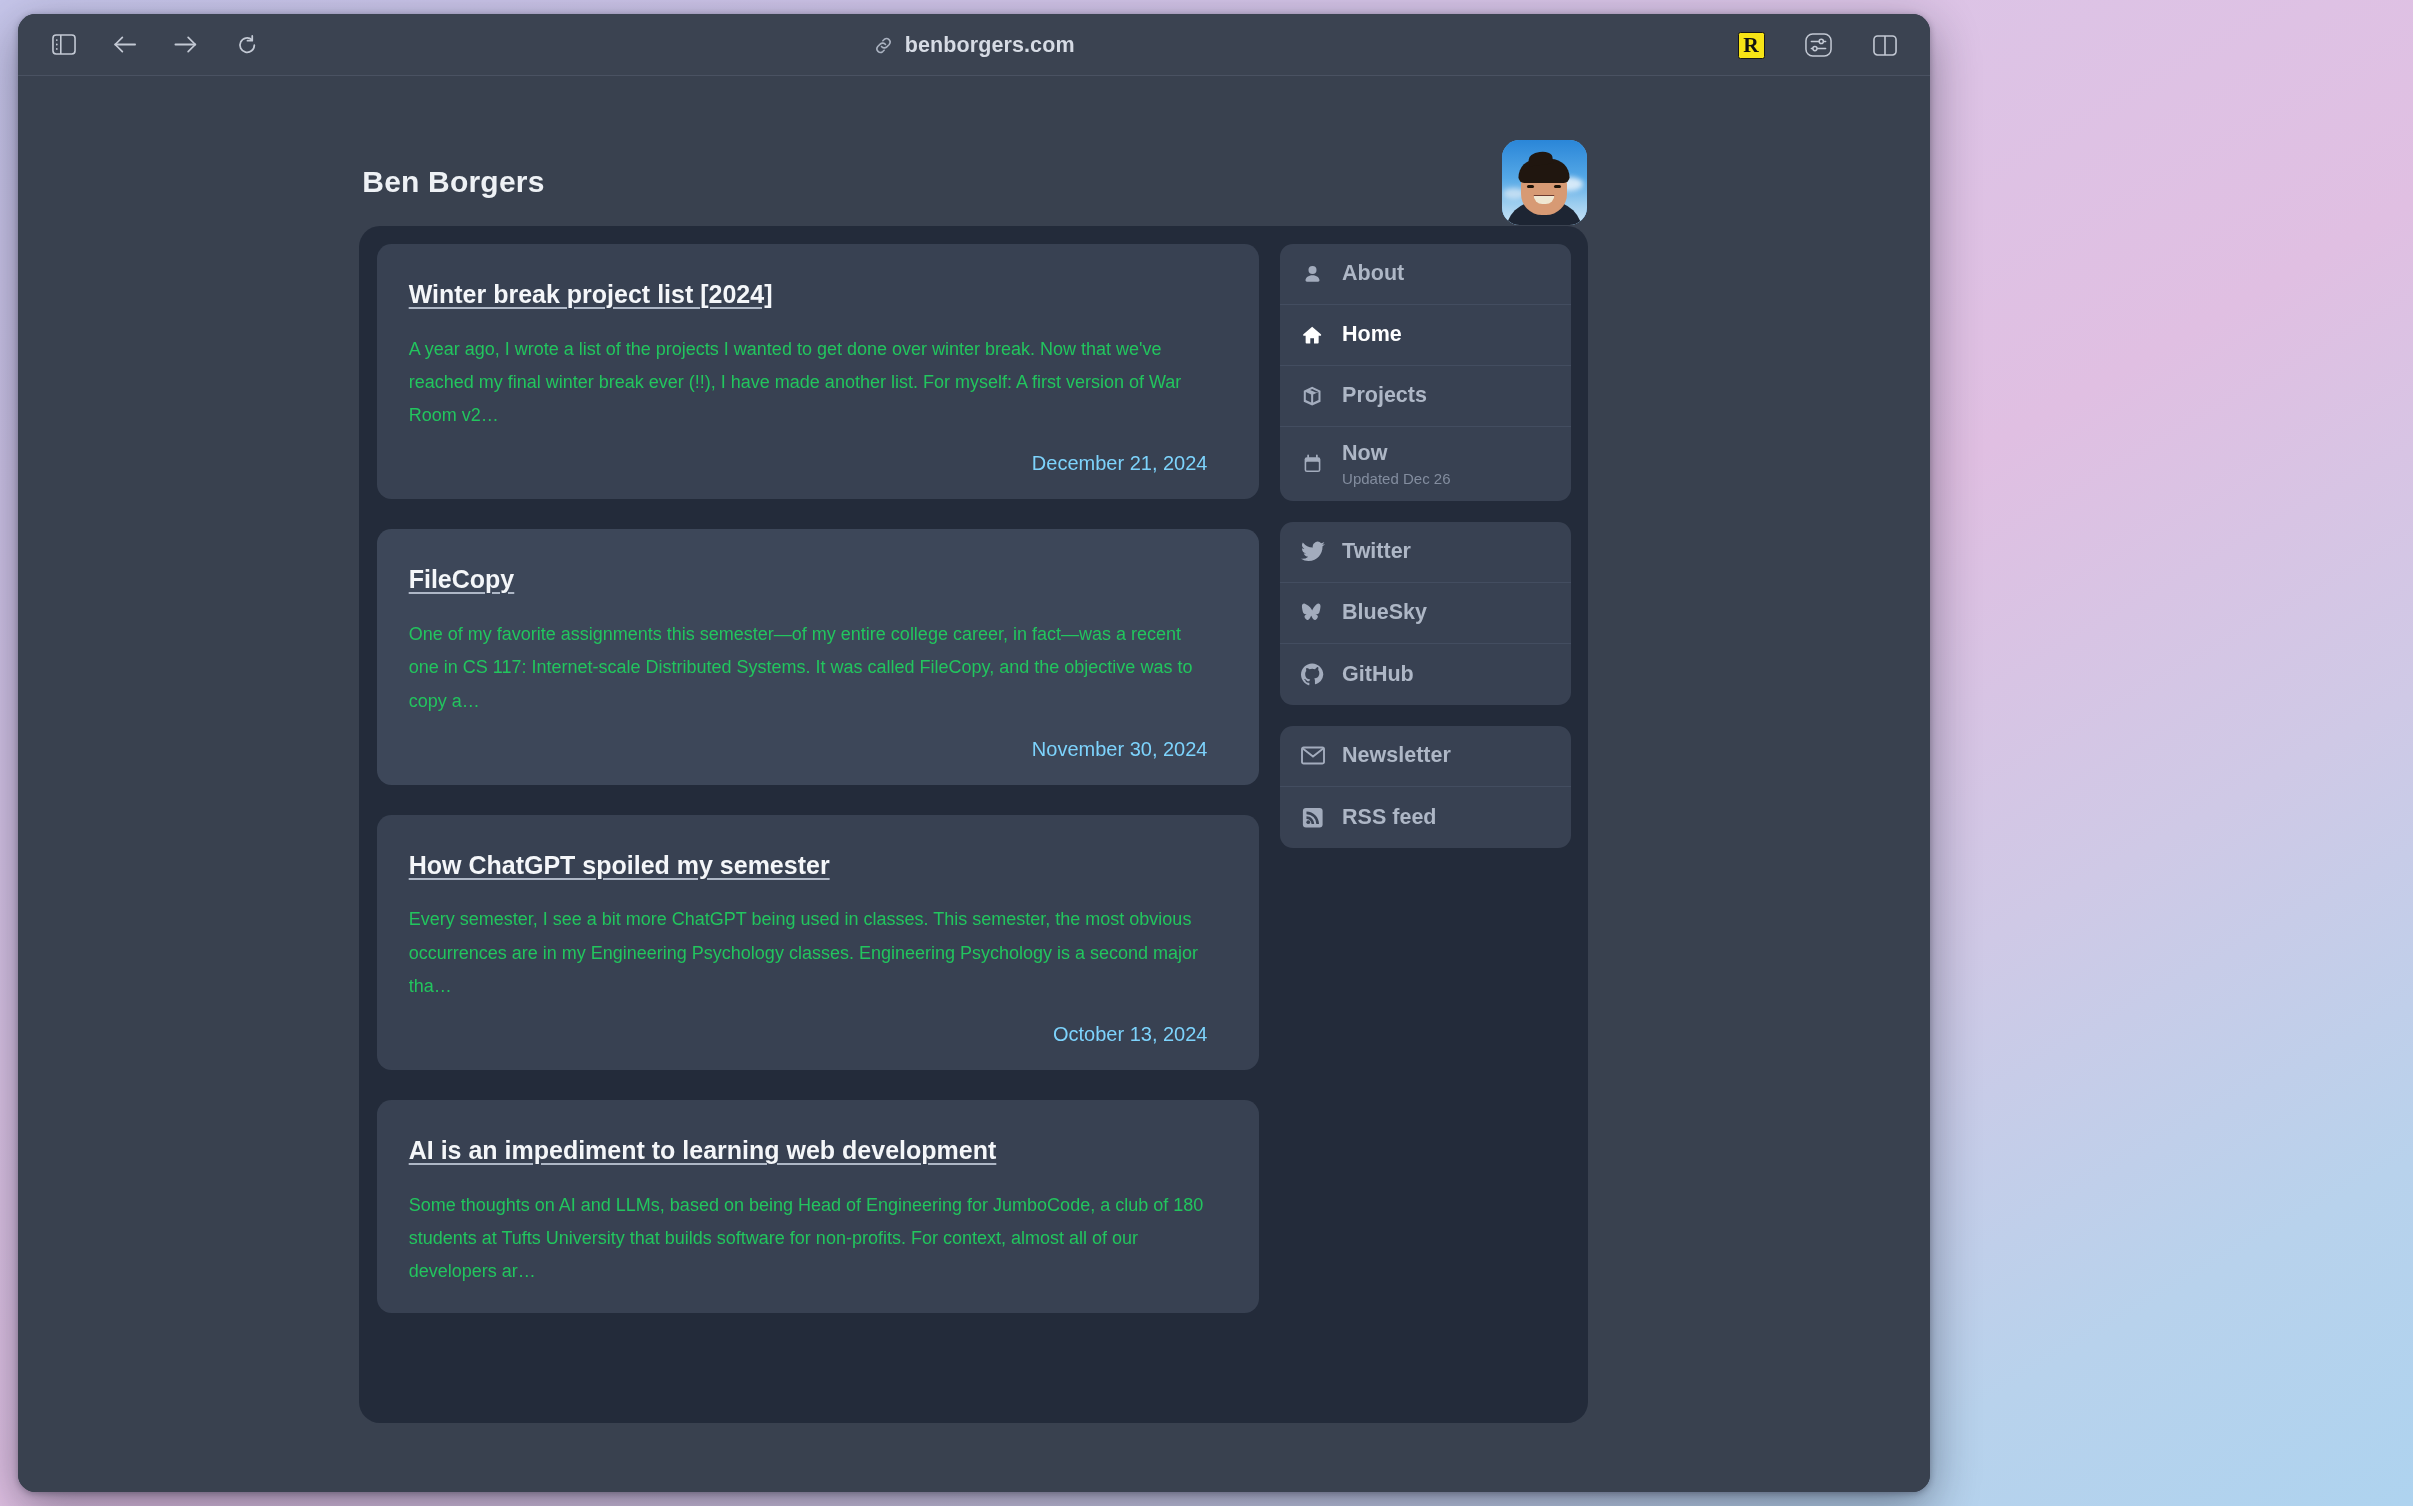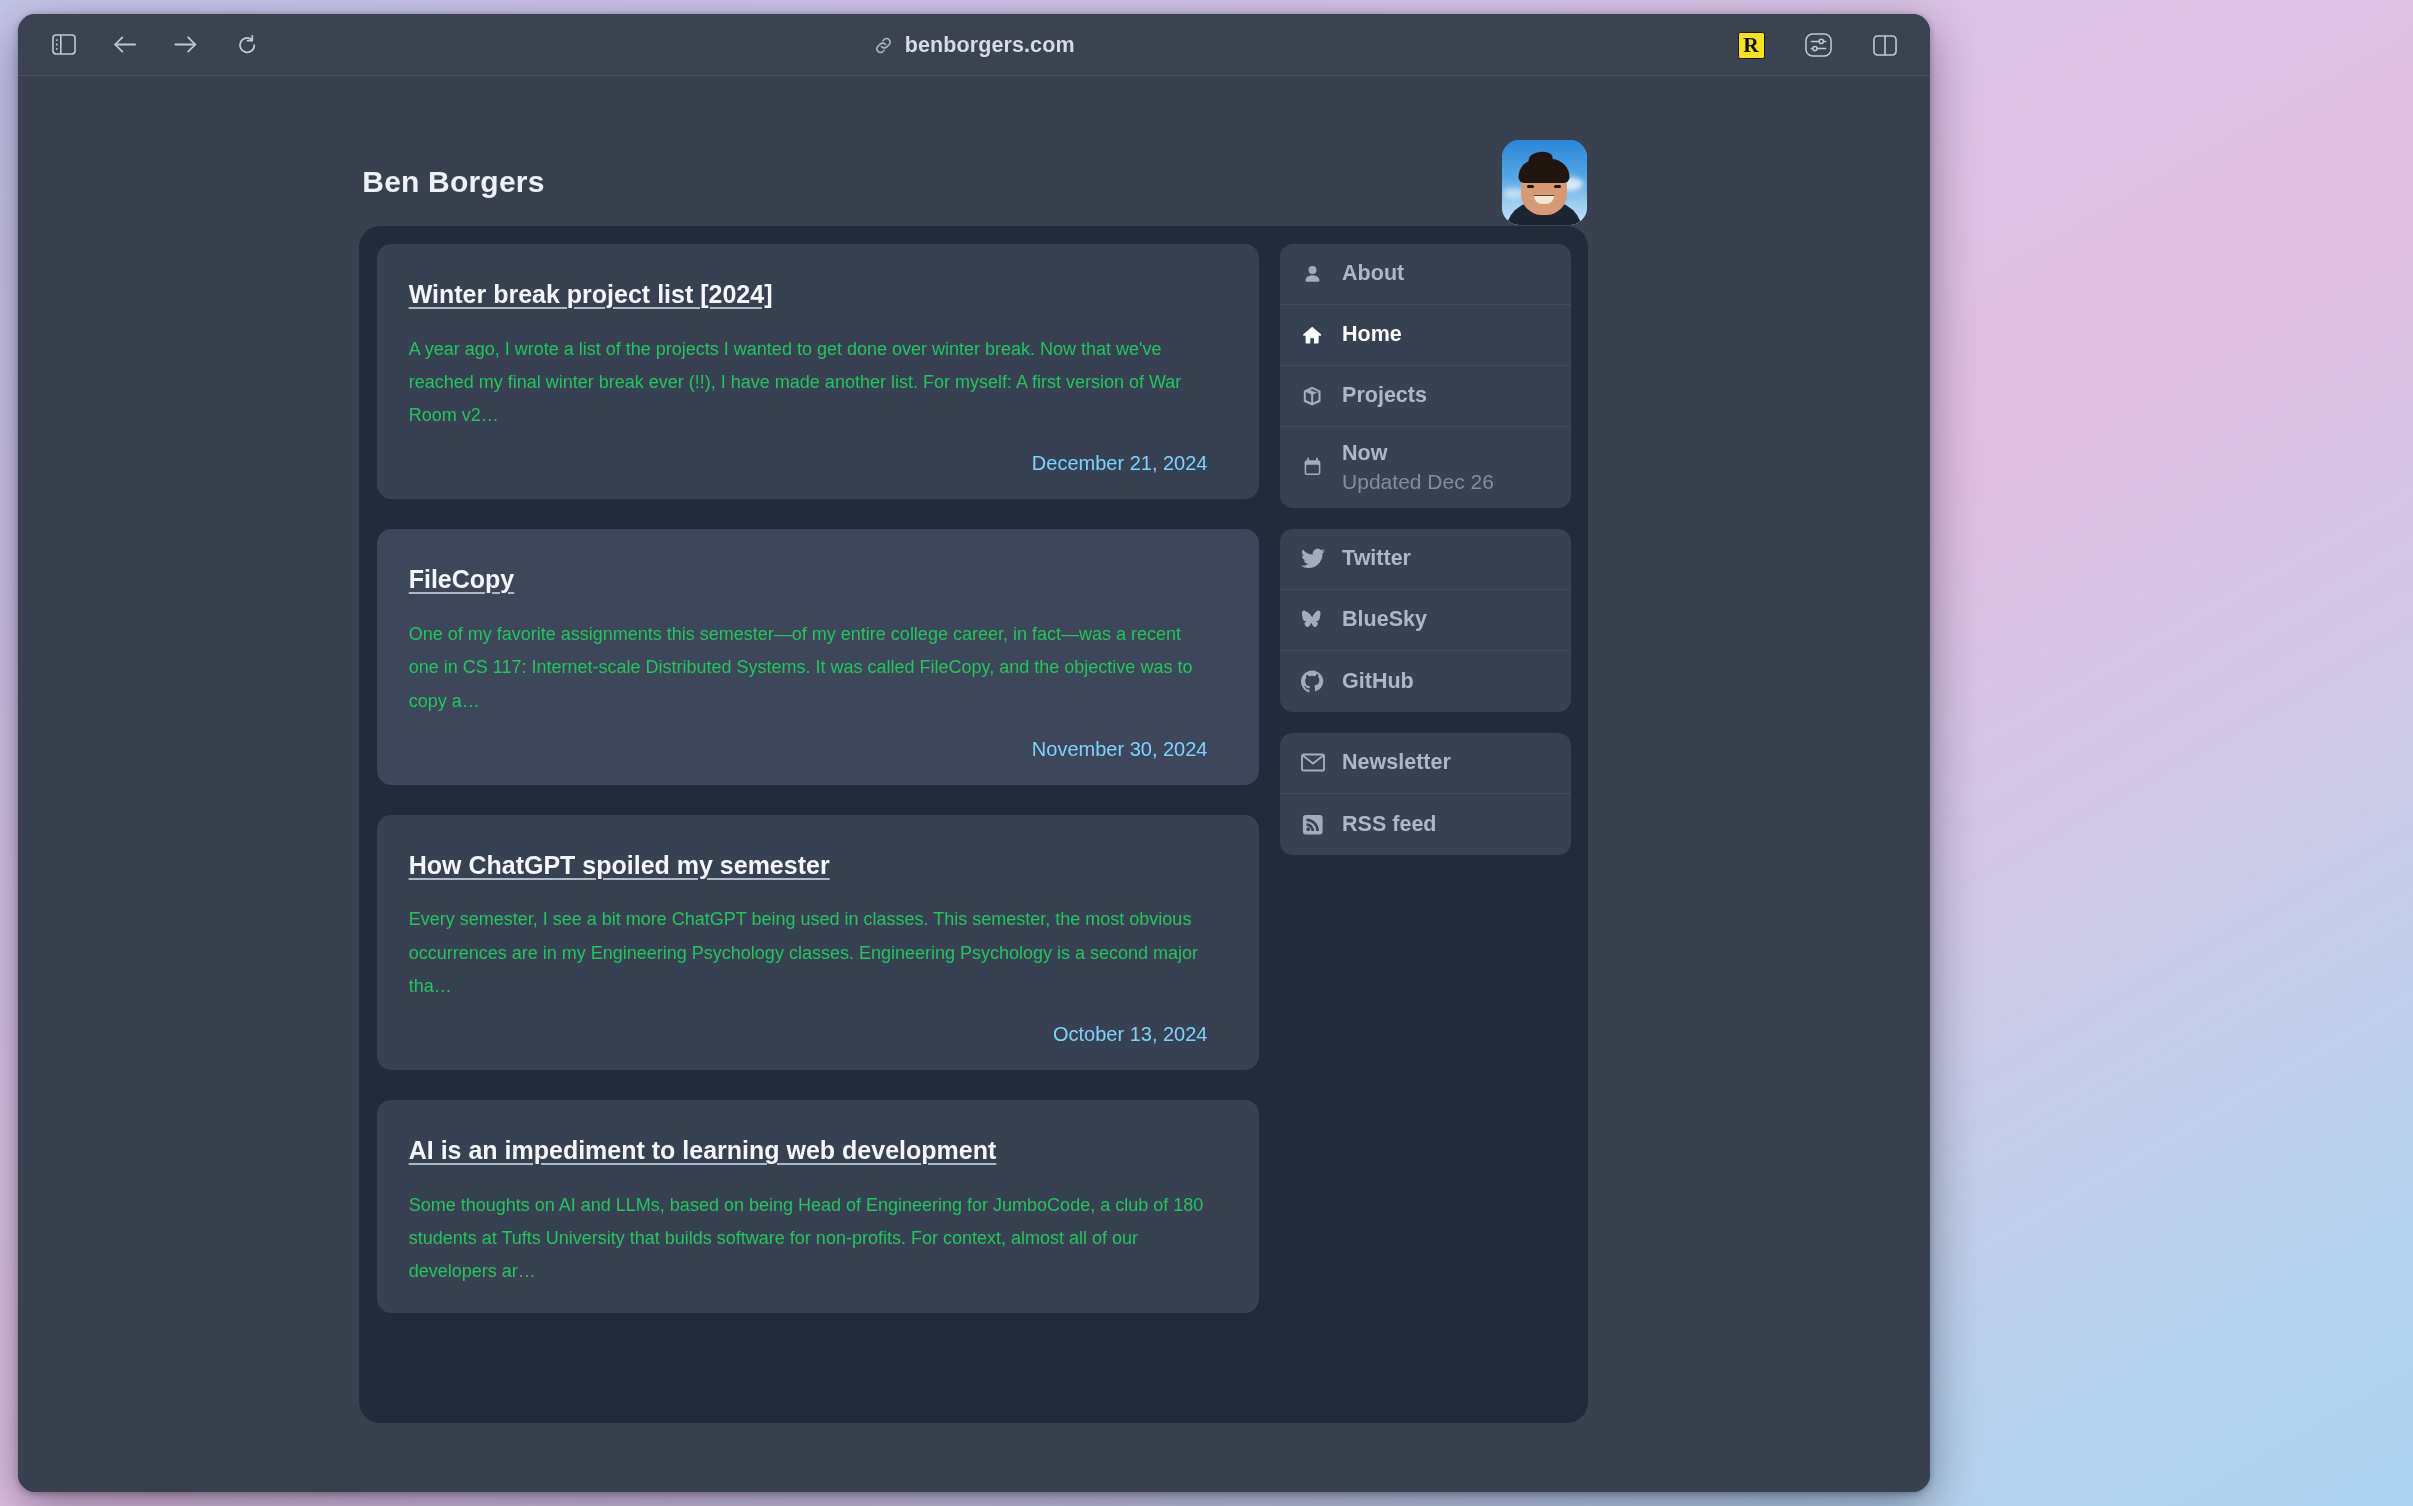--- a/index.html
+++ b/index.html
@@ -261,21 +261,21 @@
 
   .nav-label {
     font-size: 21.5px;
     font-weight: 700;
     color: #aeb7c6;
     line-height: 1.2;
   }
   .nav-item.active .nav-label { color: #ffffff; }
 
   .nav-sub {
-    font-size: 21px;
+    font-size: 15px;
     font-weight: 400;
     color: #838d9f;
     margin-top: 2.4px;
   }
   .nav-textwrap { display: flex; flex-direction: column; justify-content: center; }
 </style>
 </head>
 <body>
 
 <div class="window">

